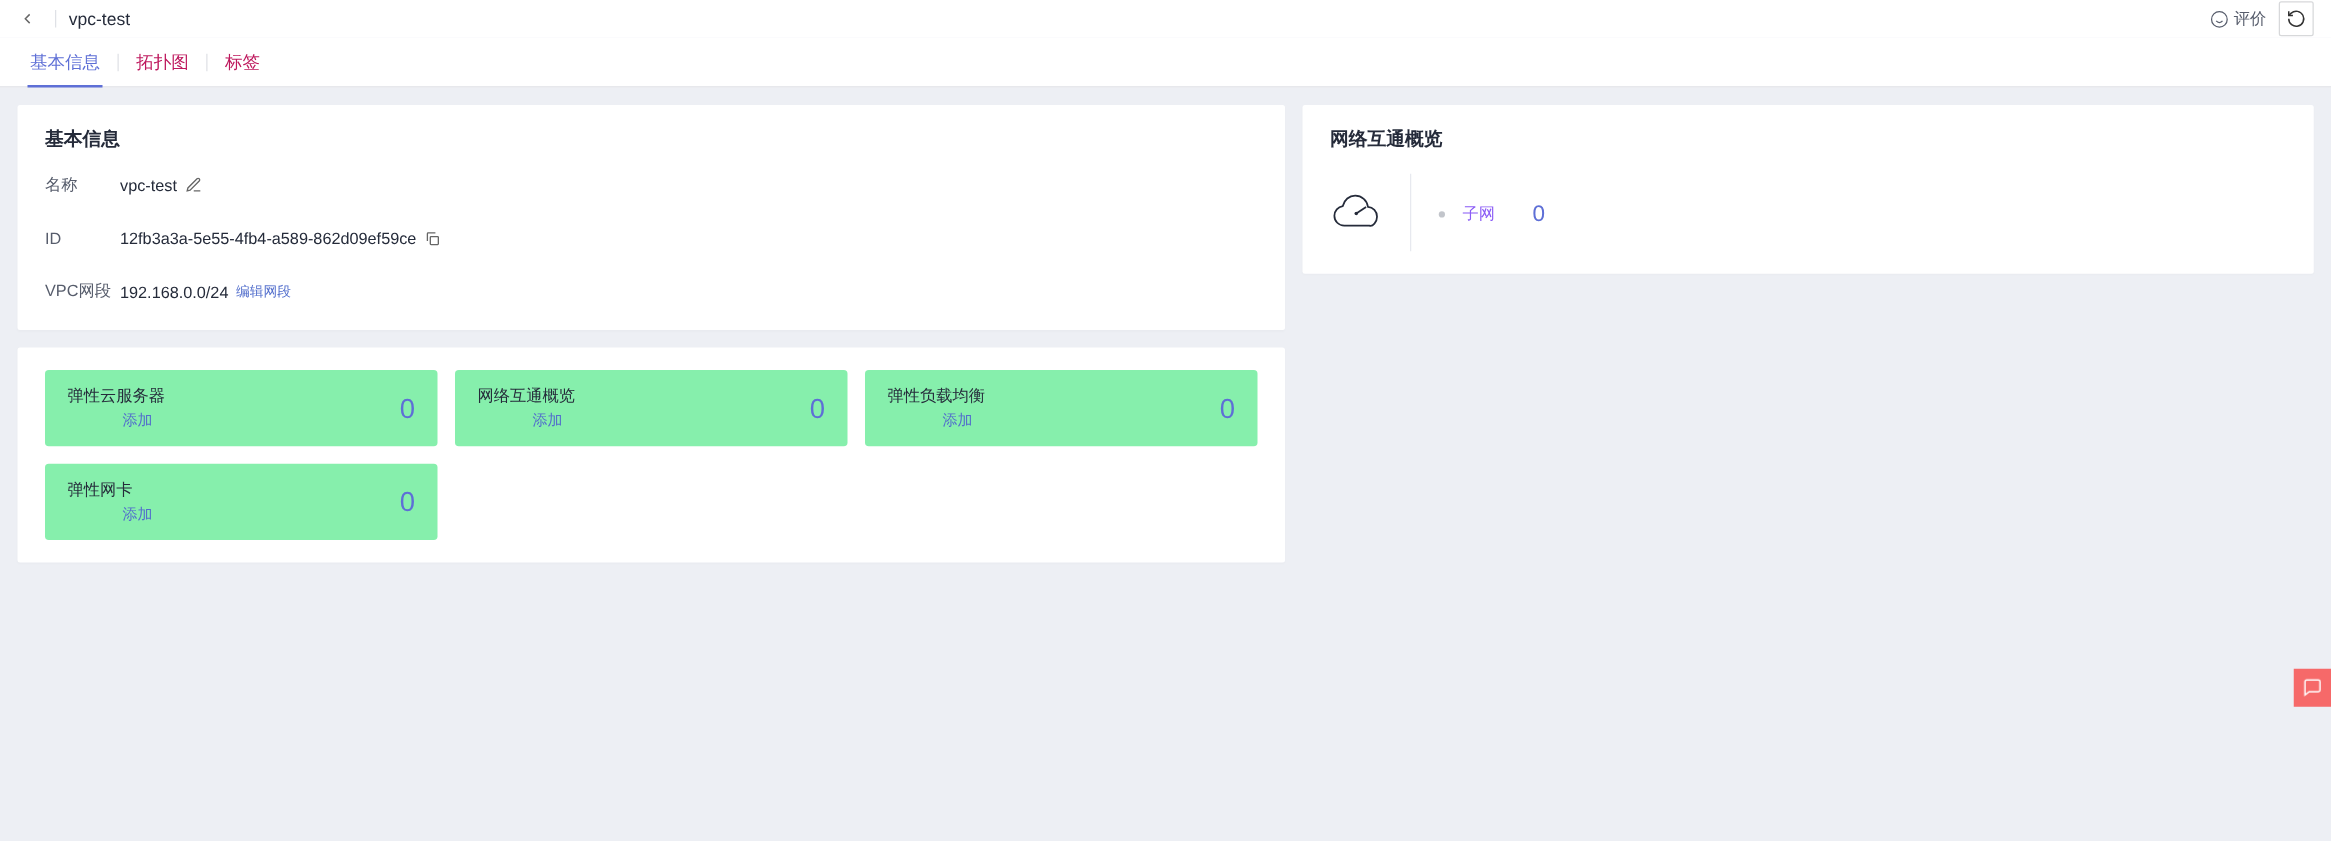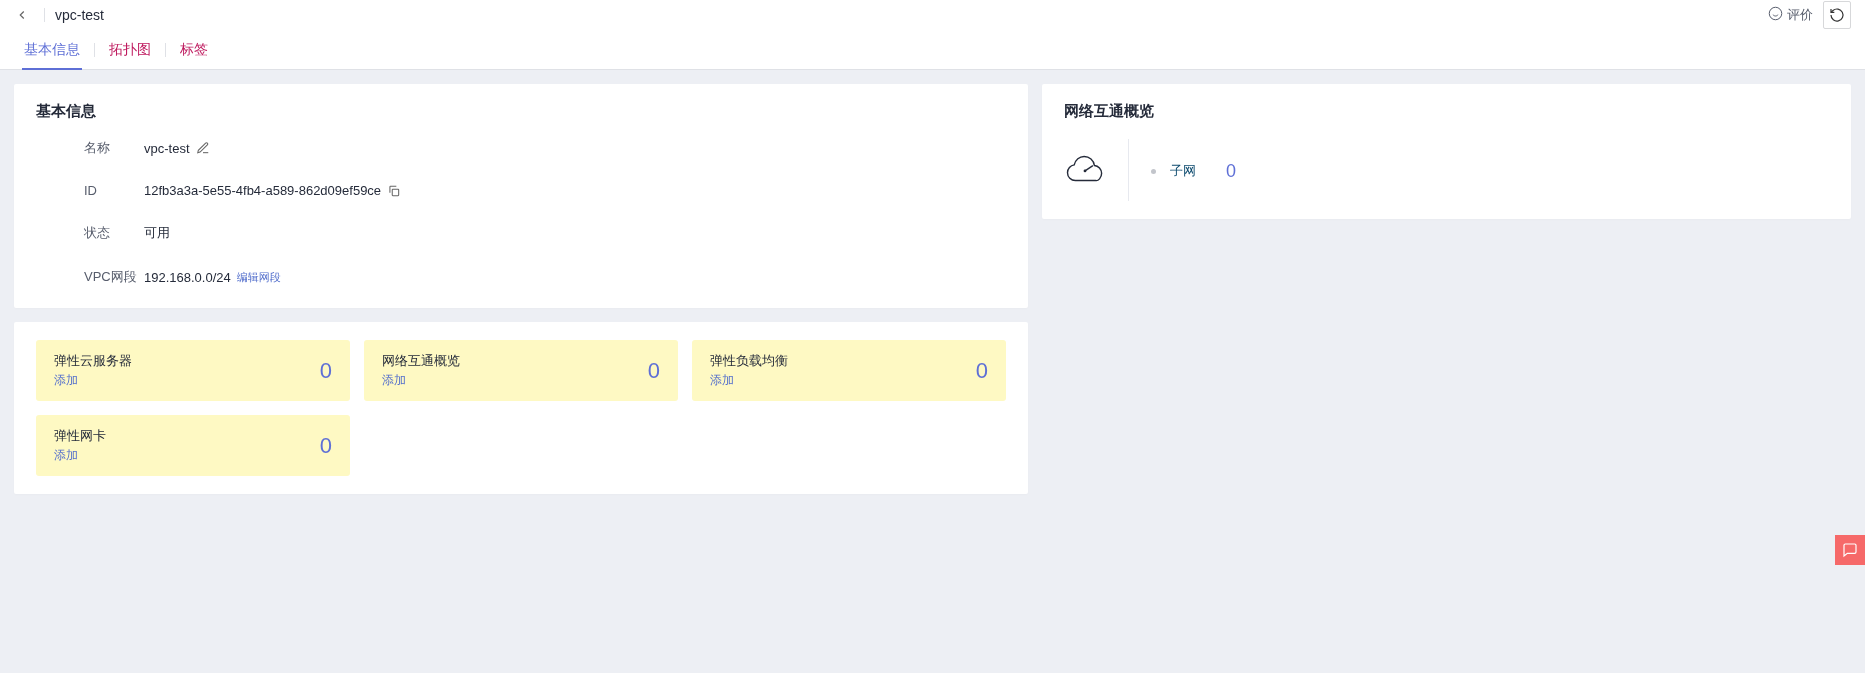--- a/index.html
+++ b/index.html
@@ -34,21 +34,21 @@
   }
   .header-title {
     font-size: 14px; font-weight: 500; color:#252b3a;
   }
   .header-right {
     position:absolute;
     right:14px;
     display:flex; align-items:center; gap:10px;
   }
   .feedback {
-    display:flex; align-items:flex-start; gap:4px;
+    display:flex; align-items:center; gap:4px;
     color:#575d6c; font-size:13px; cursor:pointer;
   }
   .refresh-btn {
     width:28px; height:28px;
     border:1px solid #d7d8da;
     background:#fff;
     border-radius:2px;
     display:flex; align-items:center; justify-content:center;
     cursor:pointer;
     color:#333;
@@ -114,52 +114,51 @@
   .info-row {
     display:flex;
     align-items:center;
     margin-bottom:26px;
     font-size:13px;
   }
   .info-row:last-child { margin-bottom:4px; }
   .info-label {
     width:60px; color:#575d6c;
     flex-shrink:0;
-    margin-left:48px;
   }
   .info-value {
     color:#252b3a;
     display:flex; align-items:center; gap:6px;
   }
   .link {
     color:#526ecc; cursor:pointer; font-size:11px;
   }
   .icon-btn {
     cursor:pointer; color:#666;
     display:inline-flex;
   }
 
   
   .resource-grid {
     display:grid;
     grid-template-columns: repeat(3, 1fr);
     gap:14px;
   }
   .res-card {
-    background:#fef9c3;
+    background:#86efac;
     border-radius:3px;
     padding:12px 18px;
     display:flex;
     justify-content:space-between;
     align-items:center;
     min-height:48px;
   }
   .res-left { display:flex; flex-direction:column; gap:2px; }
   .res-name { font-size:13px; color:#252b3a; }
-  .res-add { font-size:12px; color:#526ecc; cursor:pointer; }
+  .res-add { font-size:12px; color:#526ecc; cursor:pointer;margin-left:44px; }
   .res-count { font-size:22px; color:#5e6fd6; font-weight:400; }
 
   
   .net-overview {
     display:flex;
     align-items:center;
     gap:22px;
   }
   .cloud-icon {
     width:42px; height:34px;
@@ -174,21 +173,21 @@
     padding-top:2px;
     flex:1;
   }
   .net-row {
     display:flex; align-items:center; gap:14px;
   }
   .dot {
     width:5px; height:5px; border-radius:50%; background:#c2c5cb;
     flex-shrink:0;
   }
-  .net-label { font-size:13px; color:#0c4a6e; width:42px; }
+  .net-label { font-size:13px; color:#8b5cf6; width:42px; }
   .net-value { font-size:18px; color:#5e6fd6; }
 
   
   .float-feedback {
     position:fixed;
     right:0;
     bottom:108px;
     width:30px; height:30px;
     background:#f66969;
     display:flex; align-items:center; justify-content:center;
@@ -266,24 +265,20 @@
           <span>12fb3a3a-5e55-4fb4-a589-862d09ef59ce</span>
           <span class="icon-btn">
             <svg width="14" height="14" viewBox="0 0 24 24" fill="none" stroke="currentColor" stroke-width="1.8">
                 <rect x="9" y="9" width="11" height="11" rx="1"></rect>
                 <path d="M5 15V5a1 1 0 0 1 1-1h10"></path>
               </svg>
           </span>
         </div>
       </div>
 
-      <div class="info-row">
-        <div class="info-label">状态</div>
-        <div class="info-value">可用</div>
-      </div>
 
       <div class="info-row">
         <div class="info-label">VPC网段</div>
         <div class="info-value">
           <span>192.168.0.0/24</span>
           <span class="link">编辑网段</span>
         </div>
       </div>
 
     </div>

